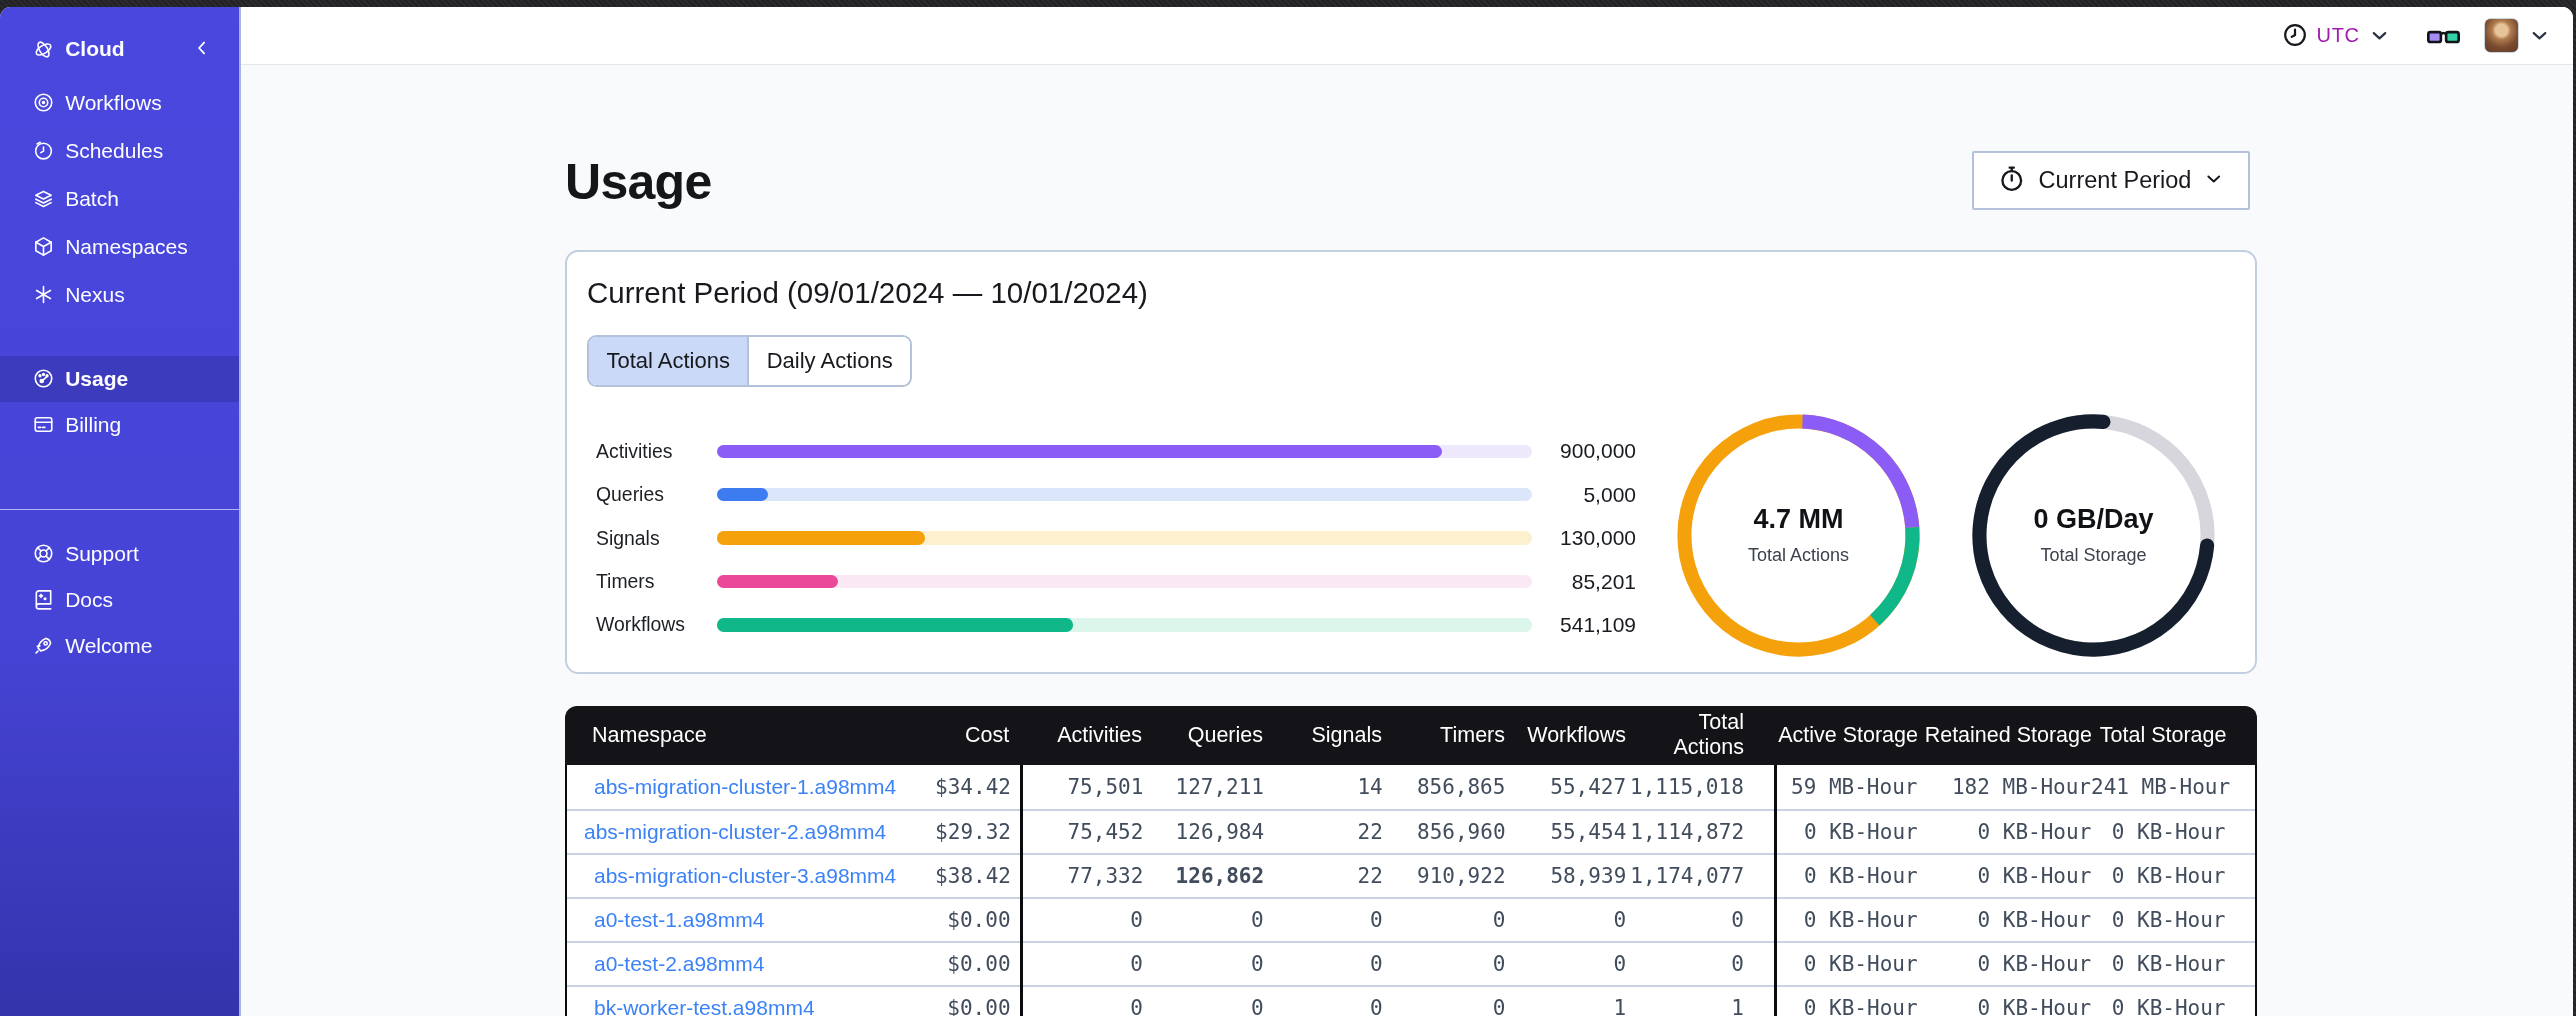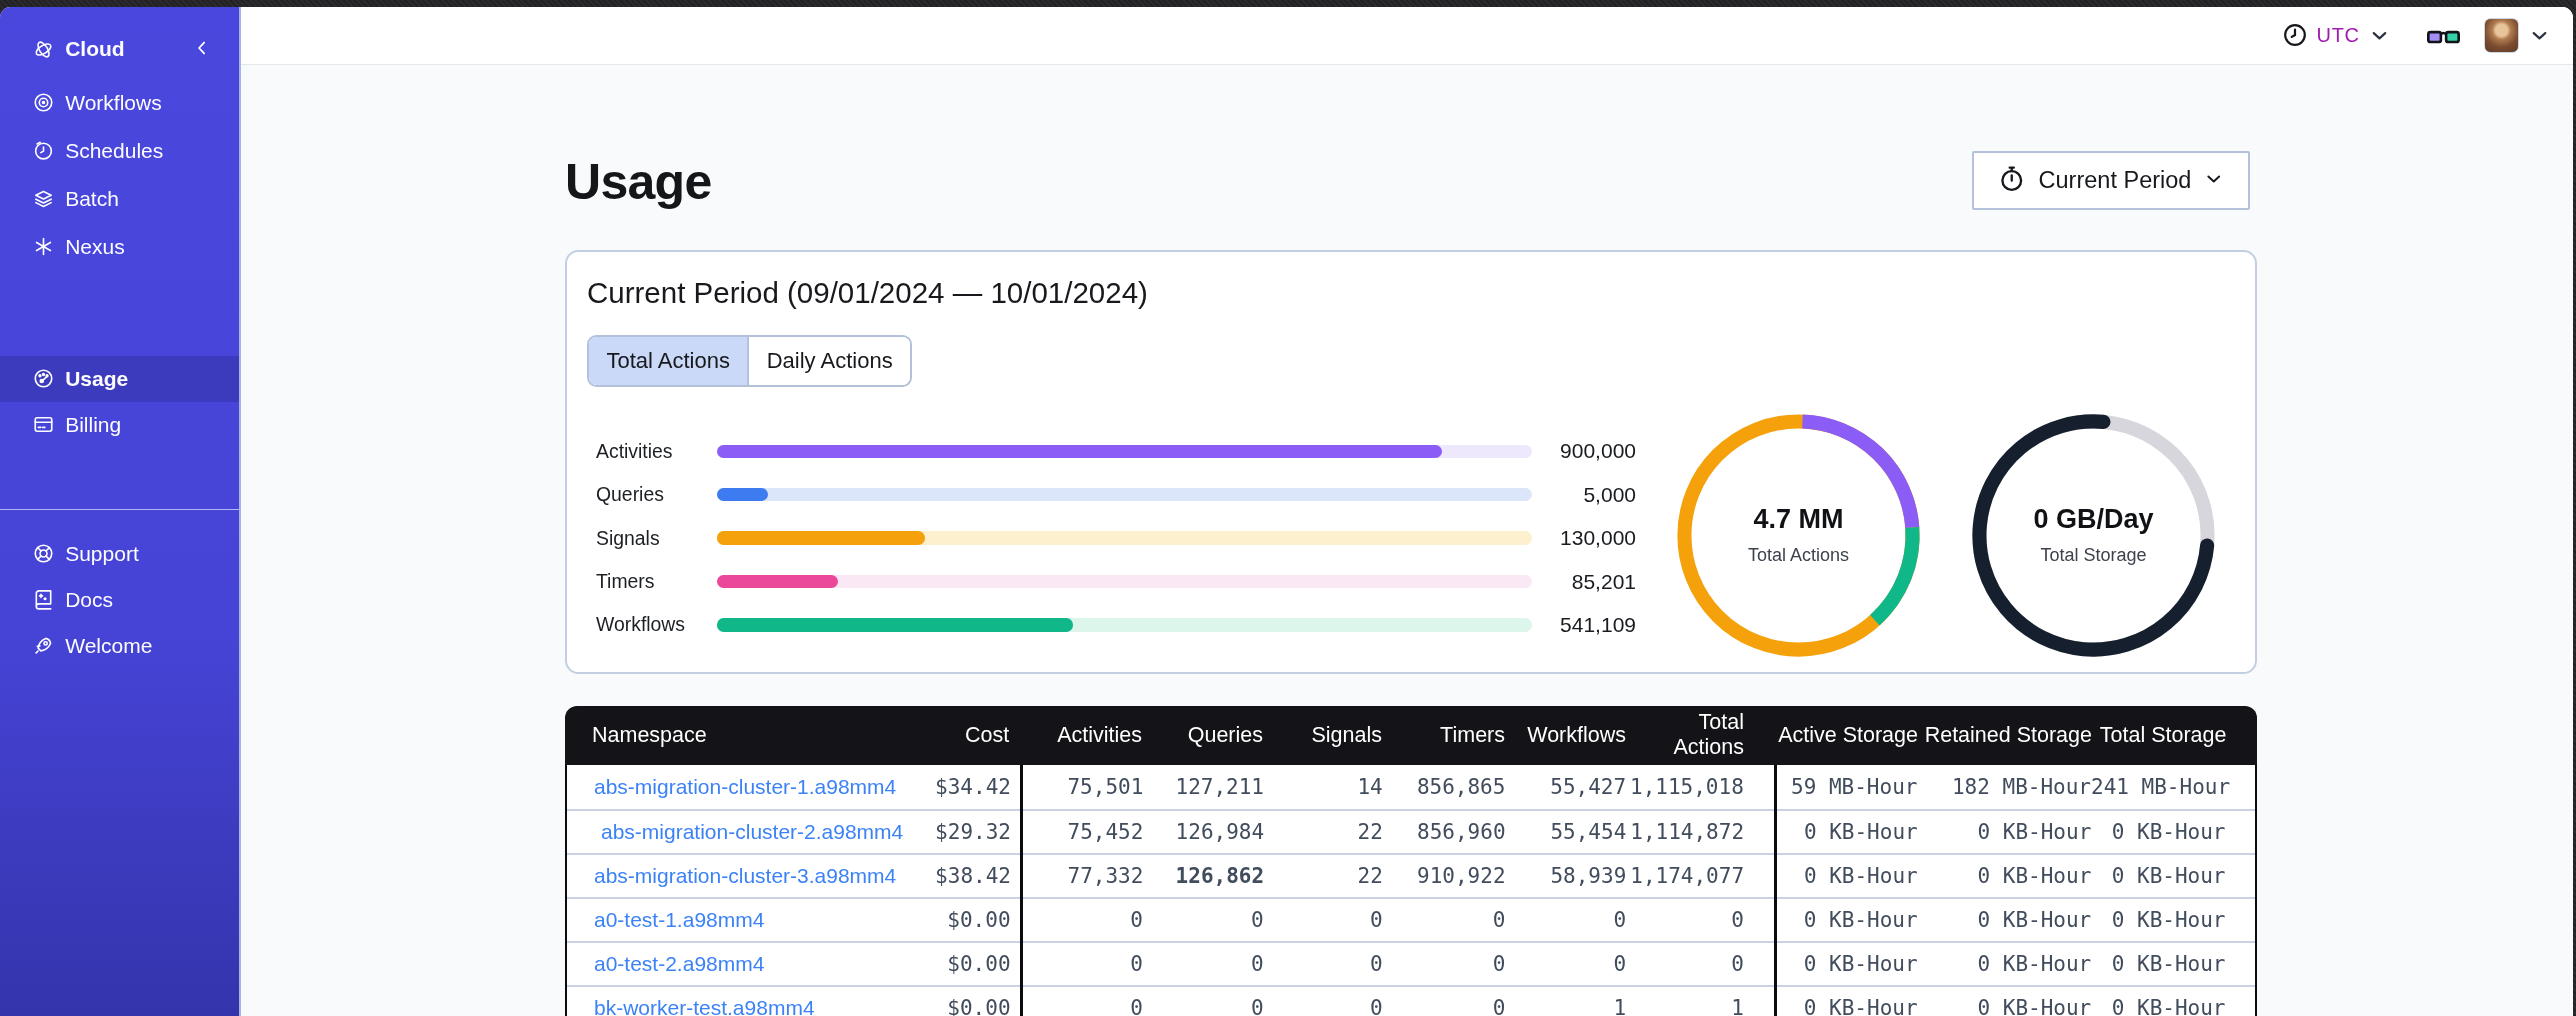--- a/index.html
+++ b/index.html
@@ -155,20 +155,29 @@
               <path d="M4 8.6 L12 4.6 L20 8.6 L12 12.6 Z"></path>
               <path d="M4 12.7 L12 16.7 L20 12.7"></path>
               <path d="M4 16.3 L12 20.3 L20 16.3"></path>
             </svg>
           </span>
           <span class="lbl">Batch</span>
         </div>
         <div class="side-item">
           <span class="side-icon">
             <svg viewBox="0 0 24 24">
+              <path d="M12 3 L20 7.5 V16.5 L12 21 L4 16.5 V7.5 Z"></path>
+              <path d="M4 7.5 L12 12 L20 7.5 M12 12 V21"></path>
+            </svg>
+          </span>
+          <span class="lbl">Namespaces</span>
+        </div>
+        <div class="side-item">
+          <span class="side-icon">
+            <svg viewBox="0 0 24 24">
               <path d="M12 3.6 V20.4 M4.8 7.8 L19.2 16.2 M19.2 7.8 L4.8 16.2"></path>
             </svg>
           </span>
           <span class="lbl">Nexus</span>
         </div>
       </div>
     <div class="side-group g-account" id="nav-account">
         <div class="side-item active">
           <span class="side-icon">
             <svg viewBox="0 0 24 24">
@@ -372,21 +381,21 @@
               <div class="t-cell align-r" style="width: 121px;">127,211</div>
               <div class="t-cell align-r" style="width: 119px;">14</div>
               <div class="t-cell align-r" style="width: 123px;">856,865</div>
               <div class="t-cell align-r" style="width: 121px;">55,427</div>
               <div class="t-cell align-r" style="width: 147px; padding-right: 29px;">1,115,018</div>
               <div class="t-cell align-r" style="width: 145px;">59 MB-Hour</div>
               <div class="t-cell align-r" style="width: 174px;">182 MB-Hour</div>
               <div class="t-cell align-r" style="width: 164px; padding-right: 35px; text-align: center;">241 MB-Hour</div>
             </div>
             <div class="t-row">
-              <div class="t-cell c-left" style="width: 293px; padding-left: 34px;"><span class="ns-link">abs-migration-cluster-2.a98mm4</span></div>
+              <div class="t-cell c-left" style="width: 293px; padding-left: 17px;"><span class="ns-link">abs-migration-cluster-2.a98mm4</span></div>
               <div class="t-cell align-r" style="width: 162px; padding-right: 10.7px;">$29.32</div>
               <div class="t-cell align-r" style="width: 122px;">75,452</div>
               <div class="t-cell align-r" style="width: 121px;">126,984</div>
               <div class="t-cell align-r" style="width: 119px;">22</div>
               <div class="t-cell align-r" style="width: 123px;">856,960</div>
               <div class="t-cell align-r" style="width: 121px;">55,454</div>
               <div class="t-cell align-r" style="width: 147px; padding-right: 29px;">1,114,872</div>
               <div class="t-cell align-r" style="width: 145px;">0 KB-Hour</div>
               <div class="t-cell align-r" style="width: 174px;">0 KB-Hour</div>
               <div class="t-cell align-r" style="width: 164px; padding-right: 29.5px;">0 KB-Hour</div>

